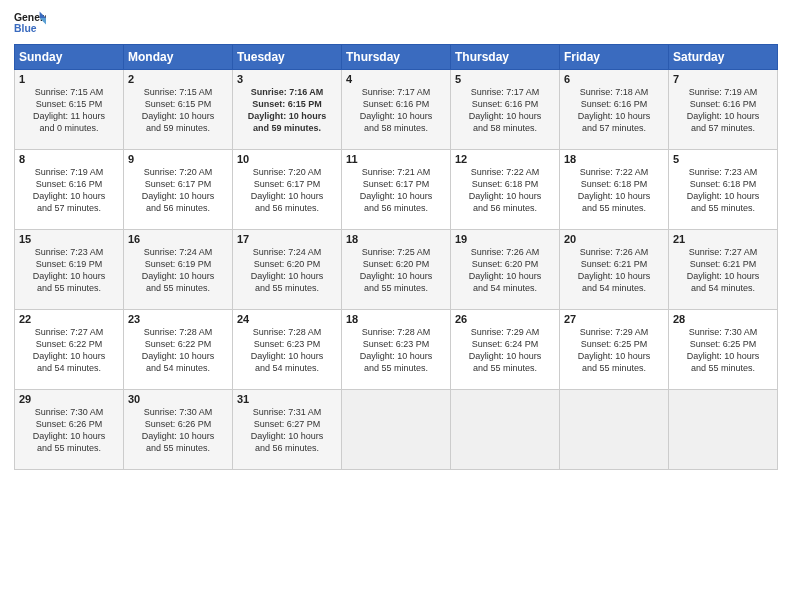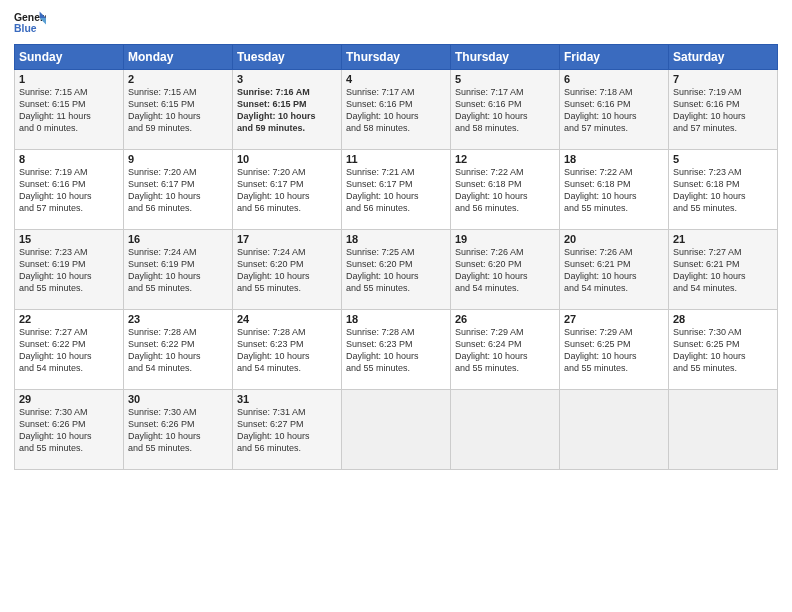--- a/index.html
+++ b/index.html
@@ -73,20 +73,21 @@
     .day-num {
       font-size: 11px;
       font-weight: bold;
       display: block;
       margin-bottom: 1px;
     }
     .day-detail {
       font-size: 9px;
       color: #333;
       line-height: 1.35;
+      text-align: center;
     }
     .empty-cell {
       background-color: #f0f0f0 !important;
     }
   </style>
 </head>
 <body>
 
 <div class="container">
   <div class="header-row">

